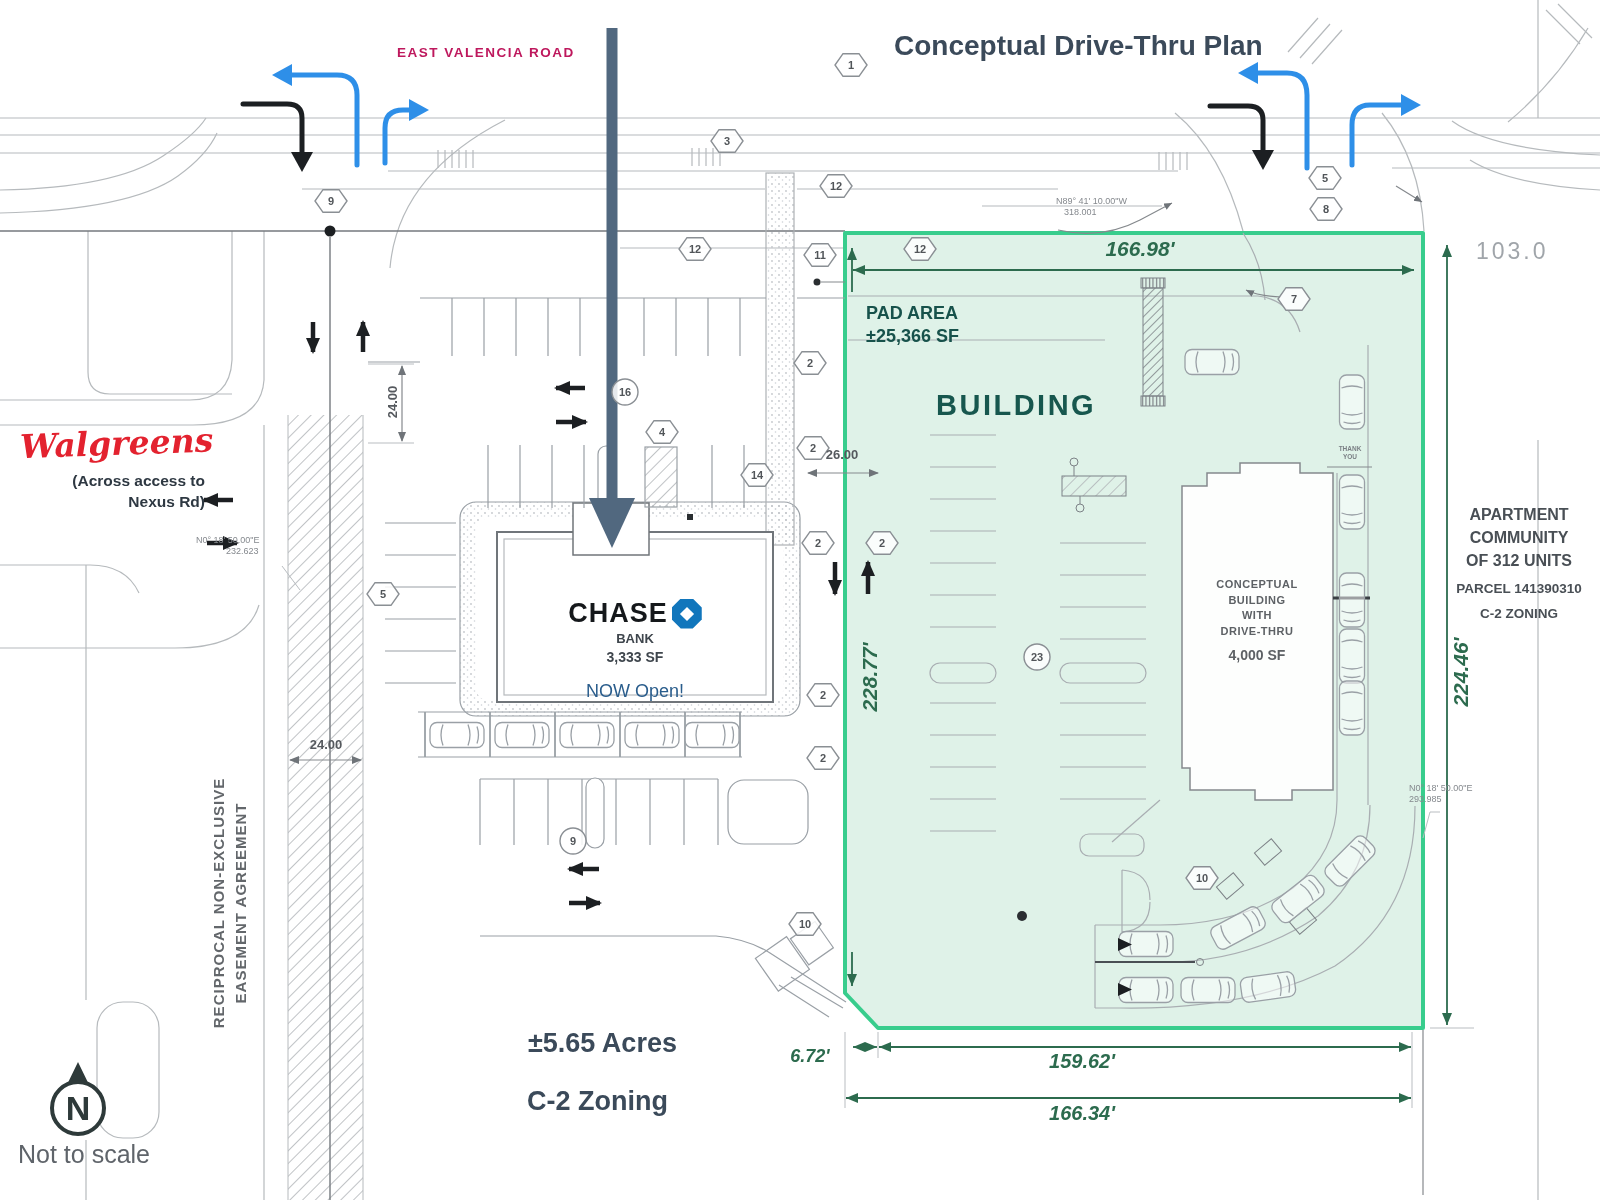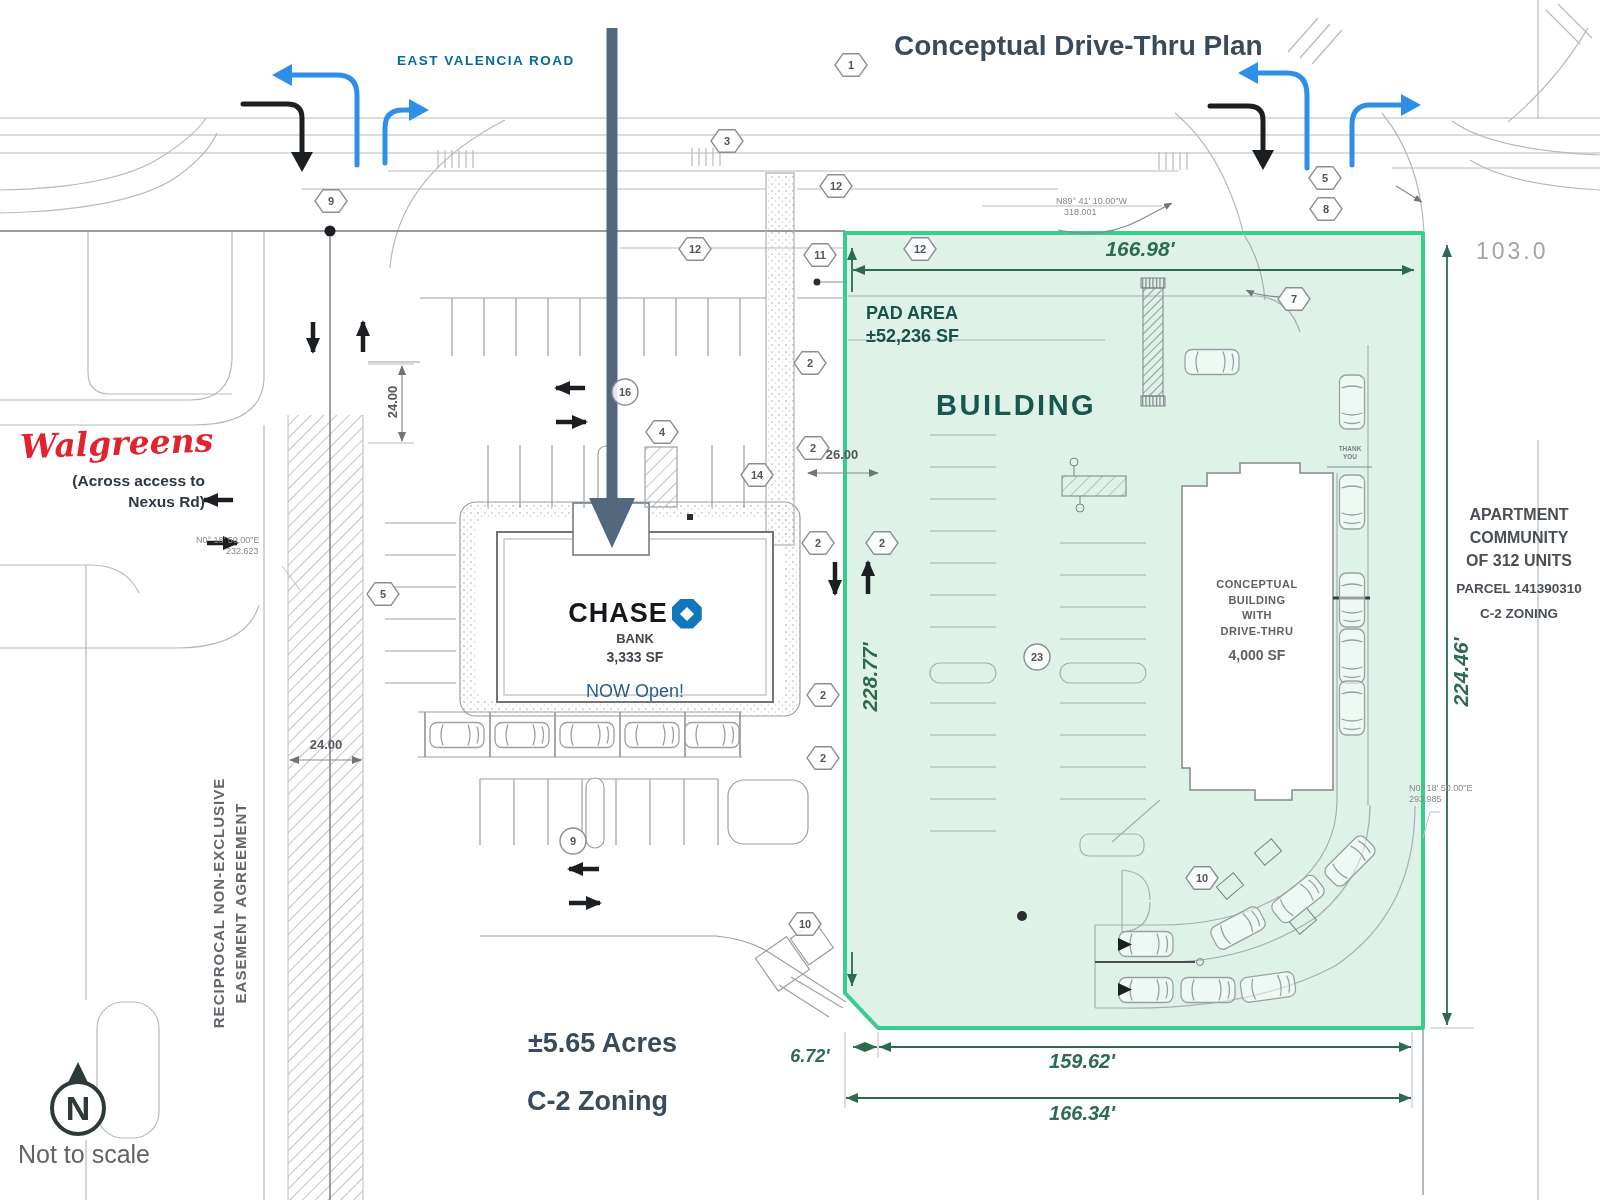--- a/index.html
+++ b/index.html
@@ -370,21 +370,21 @@
         <line x1="207" y1="543" x2="237" y2="543" stroke="#1c1f22" stroke-width="4.5" marker-end="url(#mkF)"></line>
         <line x1="835" y1="562" x2="835" y2="594" stroke="#1c1f22" stroke-width="4.5" marker-end="url(#mkF)"></line>
         <line x1="868" y1="594" x2="868" y2="562" stroke="#1c1f22" stroke-width="4.5" marker-end="url(#mkF)"></line>
         <line x1="599" y1="869" x2="569" y2="869" stroke="#1c1f22" stroke-width="4.5" marker-end="url(#mkF)"></line>
         <line x1="569" y1="903" x2="600" y2="903" stroke="#1c1f22" stroke-width="4.5" marker-end="url(#mkF)"></line>
       </g>
 </svg>
 
 <div class="lbl" style="left:894px;top:30px;font-size:28px;font-weight:700;color:#3b4a5a;">Conceptual Drive-Thru Plan</div>
 
-<div class="lbl" style="left:397px;top:53px;font-size:13.5px;font-weight:700;letter-spacing:1.5px;color:#0369a1;">EAST VALENCIA ROAD</div>
+<div class="lbl" style="left:397px;top:45px;font-size:13.5px;font-weight:700;letter-spacing:1.5px;color:#be185d;">EAST VALENCIA ROAD</div>
 
 <div class="lbl" style="left:20px;top:424px;width:182px;text-align:center;font-family:'DejaVu Serif',serif;font-style:italic;font-weight:700;font-size:33px;color:#e3222f;transform:rotate(-2deg);">Walgreens</div>
 <div class="lbl" style="left:15px;top:470px;width:190px;text-align:right;font-size:15.5px;font-weight:600;color:#2e3842;line-height:21px;">
   <div>(Across access to</div>
   <div>Nexus Rd)</div>
 </div>
 
 <div class="lbl chase-box">
   <div class="chase-row">
     <span class="chase-name">CHASE</span>
@@ -392,21 +392,21 @@
           <span class="chase-logo-core"></span>
         </span>
   </div>
   <div style="font-size:13px;font-weight:700;margin-top:2px;">BANK</div>
   <div style="font-size:14px;font-weight:600;margin-top:3px;">3,333 SF</div>
   <div style="font-size:18px;font-weight:400;margin-top:16px;color:#2a5d8c;">NOW Open!</div>
 </div>
 
 <div class="lbl" style="left:866px;top:302px;font-size:18px;font-weight:600;color:#17524b;line-height:23px;">
   <div>PAD AREA</div>
-  <div>±52,236 SF</div>
+  <div>±25,366 SF</div>
 </div>
 <div class="lbl" style="left:936px;top:389px;font-size:29px;font-weight:600;letter-spacing:2.5px;color:#17574e;">BUILDING</div>
 
 <div class="lbl bldg-box">
   <div class="bldg-line">CONCEPTUAL</div>
   <div class="bldg-line">BUILDING</div>
   <div class="bldg-line">WITH</div>
   <div class="bldg-line">DRIVE-THRU</div>
   <div style="font-size:14px;font-weight:600;margin-top:8px;">4,000 SF</div>
 </div>

